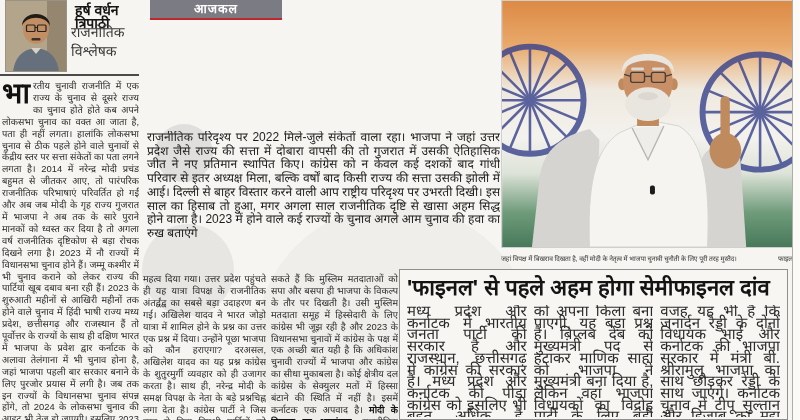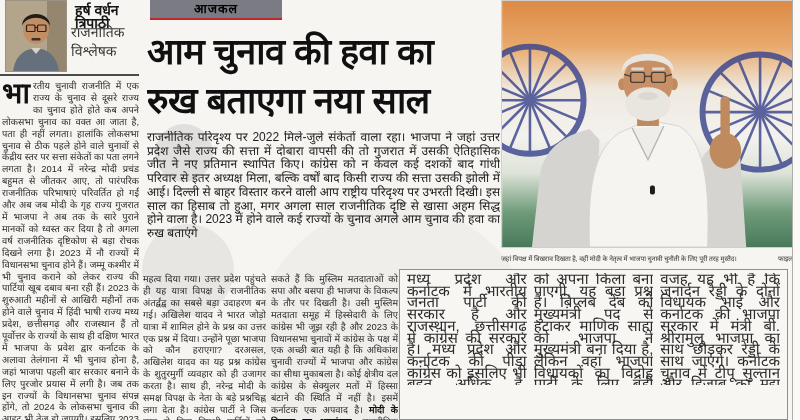--- a/index.html
+++ b/index.html
@@ -13,21 +13,21 @@
     font-size:9.4px; line-height:11.9px; text-align:justify;
     color:#2b2b2b; overflow:hidden;
   }
   
   .author-name{left:75px; top:4px; width:72px; font-size:14px; font-weight:700; line-height:12.5px; color:#161616;}
   .author-role{left:71px; top:22px; width:72px; font-size:14px; color:#3a3a3a;}
   .author-rule{left:0; top:74px; width:139px; height:2px; background:#4b4b4b;}
   
   .kicker{
     left:150px; top:0; width:132px; height:18px; background:#7b7b83;
-    border-bottom:2.5px solid #c0272d; color:#000000; font-weight:700;
+    border-bottom:2.5px solid #c0272d; color:#ffffff; font-weight:700;
     font-size:12.5px; text-align:center; line-height:18px; letter-spacing:1px;
   }
   
   .headline{left:147px; top:27px; width:356px; height:104px; overflow:hidden; color:#101010;}
   .headline div{font-size:36px; line-height:49px; font-weight:800; white-space:nowrap; letter-spacing:-0.5px;}
   
   .intro{
     left:147px; top:131px; width:353px; height:137px; overflow:hidden;
     font-size:12px; line-height:13.7px; font-weight:400;
     text-align:justify; color:#1c1c1c;
@@ -87,24 +87,20 @@
     <line x1="30" y1="27.5" x2="32.5" y2="27.5" stroke="#222" stroke-width="1"></line>
     <rect x="26.5" y="38" width="9" height="2.6" rx="1.2" fill="#3a3028"></rect>
     <rect x="0.5" y="0.5" width="61" height="71" fill="none" stroke="#9a9384" stroke-width="1"></rect>
   </svg>
   <div class="abs author-name">हर्ष वर्धन त्रिपाठी</div>
   <div class="abs author-role">राजनीतिक विश्लेषक</div>
   <div class="abs author-rule"></div>
 
   <div class="abs kicker">आजकल</div>
 
-  <div class="abs headline">
-    <div>आम चुनाव की हवा का</div>
-    <div>रुख बताएगा नया साल</div>
-  </div>
 
   <div class="abs intro">राजनीतिक परिदृश्य पर 2022 मिले-जुले संकेतों वाला रहा। भाजपा ने जहां उत्तर प्रदेश जैसे राज्य की सत्ता में दोबारा वापसी की तो गुजरात में उसकी ऐतिहासिक जीत ने नए प्रतिमान स्थापित किए। कांग्रेस को न केवल कई दशकों बाद गांधी परिवार से इतर अध्यक्ष मिला, बल्कि वर्षों बाद किसी राज्य की सत्ता उसकी झोली में आई। दिल्ली से बाहर विस्तार करने वाली आप राष्ट्रीय परिदृश्य पर उभरती दिखी। इस साल का हिसाब तो हुआ, मगर अगला साल राजनीतिक दृष्टि से खासा अहम सिद्ध होने वाला है। 2023 में होने वाले कई राज्यों के चुनाव अगले आम चुनाव की हवा का रुख बताएंगे</div>
 
   <svg class="abs modi-photo" viewBox="0 0 294 248">
     <defs>
       <linearGradient id="flagbg" x1="0" y1="0" x2="0" y2="1">
         <stop offset="0" stop-color="#dd8a45"></stop>
         <stop offset="0.18" stop-color="#e8a96b"></stop>
         <stop offset="0.36" stop-color="#efe9df"></stop>
         <stop offset="0.55" stop-color="#f4f2ee"></stop>
@@ -186,20 +182,21 @@
     <span class="dropcap">भा</span><span>रतीय चुनावी राजनीति में एक राज्य के चुनाव से दूसरे राज्य का चुनाव होते होते कब अपने लोकसभा चुनाव का वक्त आ जाता है, पता ही नहीं लगता। हालांकि लोकसभा चुनाव से ठीक पहले होने वाले चुनावों से केंद्रीय स्तर पर सत्ता संकेतों का पता लगने लगता है। 2014 में नरेन्द्र मोदी प्रचंड बहुमत से जीतकर आए, तो पारंपरिक राजनीतिक परिभाषाएं परिवर्तित हो गईं और अब जब मोदी के गृह राज्य गुजरात में भाजपा ने अब तक के सारे पुराने मानकों को ध्वस्त कर दिया है तो अगला वर्ष राजनीतिक दृष्टिकोण से बड़ा रोचक दिखने लगा है। 2023 में नौ राज्यों में विधानसभा चुनाव होने हैं। जम्मू कश्मीर में भी चुनाव कराने को लेकर राज्य की पार्टियां खूब दबाव बना रही हैं। 2023 के शुरुआती महीनों से आखिरी महीनों तक होने वाले चुनाव में हिंदी भाषी राज्य मध्य प्रदेश, छत्तीसगढ़ और राजस्थान हैं तो पूर्वोत्तर के राज्यों के साथ ही दक्षिण भारत में भाजपा के प्रवेश द्वार कर्नाटक के अलावा तेलंगाना में भी चुनाव होना है, जहां भाजपा पहली बार सरकार बनाने के लिए पुरजोर प्रयास में लगी है। जब तक इन राज्यों के विधानसभा चुनाव संपन्न होंगे, तो 2024 के लोकसभा चुनाव की आहट भी तेज हो जाएगी। इसलिए 2023 भारतीय राजनीति के लिहाज से अत्यंत महत्वपूर्ण होने</span>
   </div>
 
   <div class="abs colB body-text">महत्व दिया गया। उत्तर प्रदेश पहुंचते ही यह यात्रा विपक्ष के राजनीतिक अंतर्द्वंद्व का सबसे बड़ा उदाहरण बन गई। अखिलेश यादव ने भारत जोड़ो यात्रा में शामिल होने के प्रश्न का उत्तर एक प्रश्न में दिया। उन्होंने पूछा भाजपा को कौन हराएगा? दरअसल, अखिलेश यादव का यह प्रश्न कांग्रेस के शुतुरमुर्गी व्यवहार को ही उजागर करता है। साथ ही, नरेन्द्र मोदी के समक्ष विपक्ष के नेता के बड़े प्रश्नचिह्न लगा देता है। कांग्रेस पार्टी ने जिस तरह से बिना विपक्षी पार्टियों को भरोसे में लिए, सिर्फ राहुल गांधी को नेता बनाए रखने के</div>
 
   <div class="abs colC body-text">
     <span>सकते हैं कि मुस्लिम मतदाताओं को सपा और बसपा ही भाजपा के विकल्प के तौर पर दिखती है। उसी मुस्लिम मतदाता समूह में हिस्सेदारी के लिए कांग्रेस भी जूझ रही है और 2023 के विधानसभा चुनावों में कांग्रेस के पक्ष में एक अच्छी बात यही है कि अधिकांश चुनावी राज्यों में भाजपा और कांग्रेस का सीधा मुकाबला है। कोई क्षेत्रीय दल कांग्रेस के सेक्युलर मतों में हिस्सा बंटाने की स्थिति में नहीं है। इसमें कर्नाटक एक अपवाद है। </span><span class="inline-subhead">मोदी के विकल्प पर असमंजस: </span><span>राजनीतिक परिदृश्य पर एक और प्रश्न</span>
   </div>
 
   <div class="abs sidebox">
+    <div class="sidebox-heading">'फाइनल' से पहले अहम होगा सेमीफाइनल दांव</div>
     <div class="sidebox-cols">
       <div class="scol body-text">मध्य प्रदेश और कर्नाटक में भारतीय जनता पार्टी की सरकार है और राजस्थान, छत्तीसगढ़ में कांग्रेस की सरकार है। मध्य प्रदेश और कर्नाटक की पीड़ा कांग्रेस को इसलिए भी बहुत अधिक है, क्योंकि इन दोनों ही राज्यों में कांग्रेस के विधायकों ने पाला बदलकर कांग्रेस की सरकार गिराई और भाजपा के टिकट पर चुनाव लड़ा, जीता और</div>
       <div class="scol body-text">को अपना किला बना पाएगी, यह बड़ा प्रश्न है। बिप्लब देब को मुख्यमंत्री पद से हटाकर माणिक साहा को भाजपा ने मुख्यमंत्री बना दिया है, लेकिन वहां भाजपा विधायकों का विद्रोह पार्टी के लिए बड़ी समस्या है। भाजपा की हर समस्या के समाधान के तौर पर प्रधानमंत्री नरेन्द्र मोदी का चेहरा दिखता है। नरेन्द्र मोदी को प्रधानमंत्री बनाने के</div>
       <div class="scol body-text">वजह यह भी है कि जनार्दन रेड्डी के दोनों विधायक भाई और कर्नाटक की भाजपा सरकार में मंत्री बी. श्रीरामुलू भाजपा का साथ छोड़कर रेड्डी के साथ जाएंगे। कर्नाटक चुनाव में टीपू सुल्तान और हिजाब का मुद्दा निश्चित तौर पर प्रभावी रहेगा। भाजपा और कांग्रेस, दोनों की राह कठिन है। मध्य प्रदेश में शिवराज के स्थान</div>
     </div>
   </div>
 
   <div class="abs page-gutter"></div>
   <div class="abs page-edge"></div>
 

